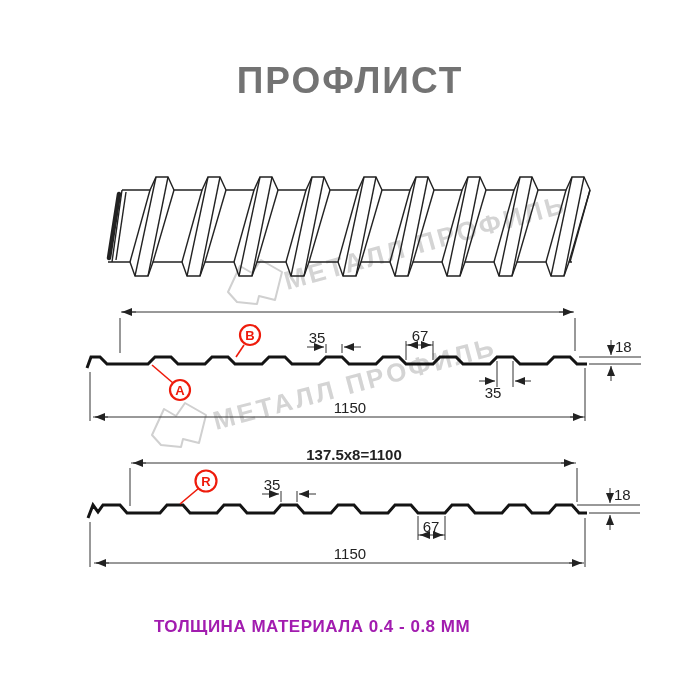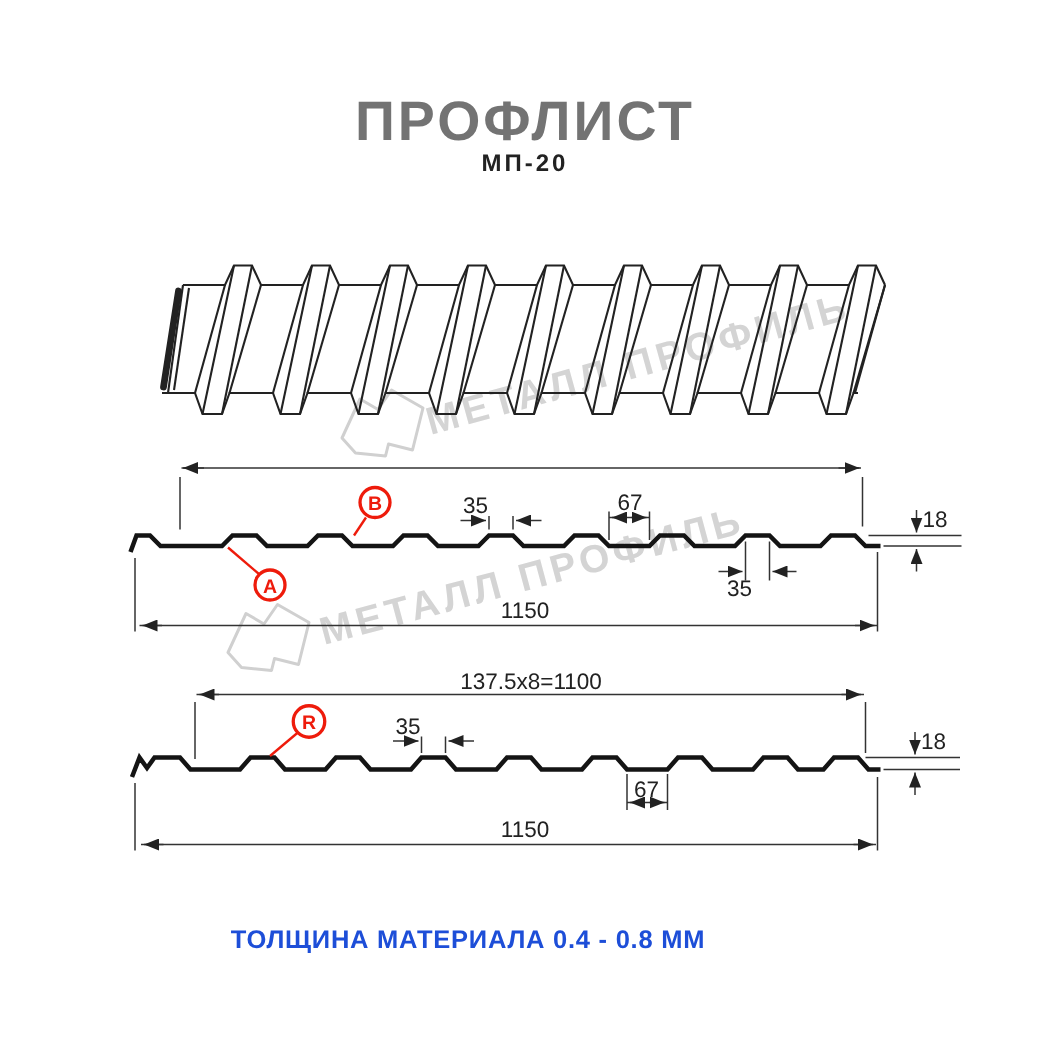--- a/index.html
+++ b/index.html
@@ -11,34 +11,33 @@
   #title{
     top:60px;left:0;width:700px;text-align:center;
     font-size:37px;font-weight:700;letter-spacing:2px;color:#737373;
   }
   #subtitle{
     top:101px;left:0;width:700px;text-align:center;
     font-size:16px;font-weight:600;letter-spacing:2px;color:#222;
   }
   #footer-note{
     top:617px;left:0;width:624px;text-align:center;
-    font-size:17px;font-weight:600;letter-spacing:0.5px;color:#1d4ed8;
+    font-size:17px;font-weight:600;letter-spacing:0.5px;color:#a21caf;
   }
   .dim-label{
     font-size:15px;color:#222;text-align:center;line-height:1;
   }
   svg{position:absolute;top:0;left:0;}
 </style>
 </head>
 <body>
 
 <div id="canvas">
 
   <div id="title" class="abs">ПРОФЛИСТ</div>
-  <div id="subtitle" class="abs">МП-20</div>
   <div id="footer-note" class="abs">ТОЛЩИНА МАТЕРИАЛА 0.4 - 0.8 ММ</div>
 
   <svg width="700" height="700" viewBox="0 0 700 700">
     <defs>
       <marker id="arw" markerWidth="11" markerHeight="8" refX="10" refY="4" orient="auto" markerUnits="userSpaceOnUse">
         <path d="M0,0 L10,4 L0,8 Z" fill="#222"></path>
       </marker>
       <g id="rib3d" stroke="#222" stroke-width="1.4" fill="none">
         <line x1="130" y1="262" x2="150" y2="190"></line>
         <line x1="135" y1="276" x2="156" y2="177"></line>
@@ -181,19 +180,19 @@
       <text x="206" y="486" text-anchor="middle" font-size="13" font-weight="bold" fill="#ee1b0b">R</text>
     </g>
   </svg>
 
   <div class="abs dim-label" style="top:330px;left:303px;width:28px;">35</div>
   <div class="abs dim-label" style="top:328px;left:405px;width:30px;">67</div>
   <div class="abs dim-label" style="top:339px;left:615px;width:26px;text-align:left;">18</div>
   <div class="abs dim-label" style="top:385px;left:478px;width:30px;">35</div>
   <div class="abs dim-label" style="top:400px;left:310px;width:80px;">1150</div>
 
-  <div class="abs dim-label" style="top:447px;left:275px;width:158px;">137.5x8=1100</div>
+  <div class="abs dim-label" style="top:447px;left:275px;width:158px;font-weight:bold;">137.5x8=1100</div>
   <div class="abs dim-label" style="top:477px;left:258px;width:28px;">35</div>
   <div class="abs dim-label" style="top:519px;left:416px;width:30px;">67</div>
   <div class="abs dim-label" style="top:487px;left:614px;width:26px;text-align:left;">18</div>
   <div class="abs dim-label" style="top:546px;left:310px;width:80px;">1150</div>
 
 </div>
 
 </body></html>

